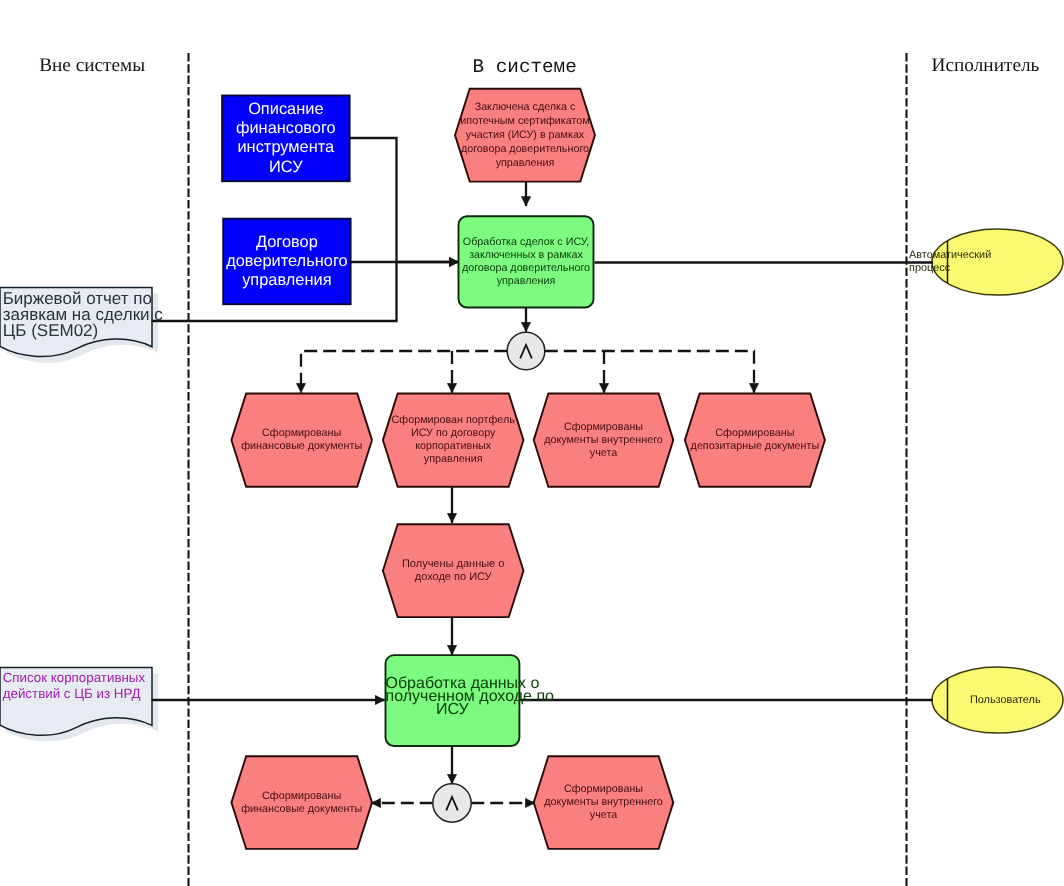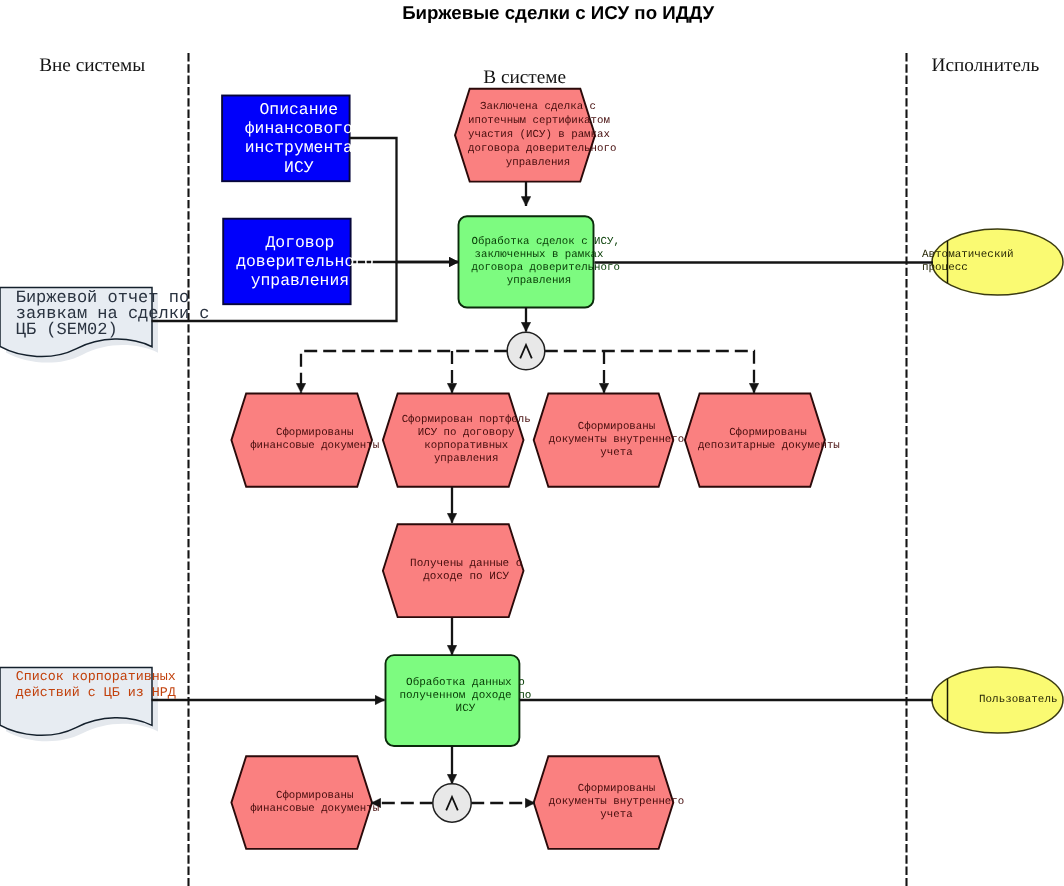--- a/index.html
+++ b/index.html
@@ -13,23 +13,23 @@
     position:absolute;left:402.2px;top:2px;white-space:nowrap;
     font-family:"Liberation Sans",sans-serif;font-weight:bold;font-size:18.7px;
     line-height:22px;color:#000;
   }
   .lane-label{
     position:absolute;white-space:nowrap;text-align:center;
     font-family:"Liberation Serif",serif;font-size:19.3px;line-height:22px;color:#141414;
   }
   .node-text{
     position:absolute;
-    font-family:Liberation Mono, monospace;
+    font-family:Liberation Sans, sans-serif;
     pointer-events:none;white-space:pre;
-    display:flex;align-items:center;padding-left:13px;
+    display:flex;align-items:center;
   }
   .node-text > span{display:block;width:100%;}
 </style>
 </head>
 <body>
 
 <div id="canvas">
   <svg id="diagram" width="1064" height="886">
       <defs>
         <marker id="arrow" markerWidth="11" markerHeight="10" markerUnits="userSpaceOnUse" refX="9.6" refY="4.9" orient="auto">
@@ -85,33 +85,32 @@
       <path d="M 471.2 803 L 534.7 803" fill="none" stroke="#141414" stroke-width="2.3" stroke-linejoin="miter" stroke-linecap="butt" stroke-dasharray="13 6" marker-end="url(#arrow)"></path>
       <g>
         <circle cx="526" cy="351" r="18.8" fill="#E8E8E8" stroke="#202020" stroke-width="1.5"></circle>
         <path d="M 520.2 358.3 L 526 345 L 531.8 358.3" fill="none" stroke="#111" stroke-width="1.8" stroke-linecap="butt" stroke-linejoin="miter"></path>
       </g>
       <g>
         <circle cx="452" cy="803" r="19.2" fill="#E8E8E8" stroke="#202020" stroke-width="1.5"></circle>
         <path d="M 446.2 810.3 L 452 797 L 457.8 810.3" fill="none" stroke="#111" stroke-width="1.8" stroke-linecap="butt" stroke-linejoin="miter"></path>
       </g>
     </svg>
-  <div class="diagram-title">Биржевые сделки с ИСУ по ИДДУ</div>
   <div id="labels">
       <div class="node-text" style="left: 222.1px; top: 95.5px; width: 127.5px; height: 85.7px; font-size: 16.4px; line-height: 19.2px; text-align: center; color: rgb(255, 255, 255);"><span>Описание
 финансового
 инструмента
 ИСУ</span></div>
       <div class="node-text" style="left: 223.2px; top: 218.7px; width: 127.4px; height: 85.5px; font-size: 16.4px; line-height: 19.2px; text-align: center; color: rgb(255, 255, 255);"><span>Договор
 доверительного
 управления</span></div>
       <div class="node-text" style="left: 2.7px; top: 291.4px; width: 152px; height: 59.1px; font-size: 17px; line-height: 15.8px; text-align: left; align-items: flex-start; color: rgb(42, 51, 64);"><span>Биржевой отчет по
 заявкам на сделки с
 ЦБ (SEM02)</span></div>
-      <div class="node-text" style="left: 2.7px; top: 669.9px; width: 152px; height: 58px; font-size: 13.35px; line-height: 15.8px; text-align: left; align-items: flex-start; color: #c2410c;"><span>Список корпоративных
+      <div class="node-text" style="left: 2.7px; top: 669.9px; width: 152px; height: 58px; font-size: 13.35px; line-height: 15.8px; text-align: left; align-items: flex-start; color: #a21caf;"><span>Список корпоративных
 действий с ЦБ из НРД</span></div>
       <div class="node-text" style="left: 455px; top: 88.7px; width: 140px; height: 92.9px; font-size: 10.75px; line-height: 14px; text-align: center; color: rgb(69, 12, 12);"><span>Заключена сделка с
 ипотечным сертификатом
 участия (ИСУ) в рамках
 договора доверительного
 управления</span></div>
       <div class="node-text" style="left: 458.5px; top: 216.3px; width: 135px; height: 91.2px; font-size: 10.75px; line-height: 13px; text-align: center; color: rgb(10, 64, 8); border-radius: 26px;"><span>Обработка сделок с ИСУ,
 заключенных в рамках
 договора доверительного
 управления</span></div>
@@ -121,28 +120,28 @@
 ИСУ по договору
 корпоративных
 управления</span></div>
       <div class="node-text" style="left: 533.7px; top: 393.5px; width: 139.6px; height: 93.2px; font-size: 10.75px; line-height: 13px; text-align: center; color: rgb(69, 12, 12);"><span>Сформированы
 документы внутреннего
 учета</span></div>
       <div class="node-text" style="left: 684.9px; top: 393.5px; width: 140px; height: 93.2px; font-size: 10.75px; line-height: 13px; text-align: center; color: rgb(69, 12, 12);"><span>Сформированы
 депозитарные документы</span></div>
       <div class="node-text" style="left: 382.9px; top: 524.3px; width: 140.6px; height: 92.8px; font-size: 11px; line-height: 13px; text-align: center; color: rgb(69, 12, 12);"><span>Получены данные о
 доходе по ИСУ</span></div>
-      <div class="node-text" style="left: 385.5px; top: 655.1px; width: 133.9px; height: 82px; font-size: 11px; line-height: 13px; text-align: center; color: rgb(10, 64, 8);"><span>Обработка данных о
+      <div class="node-text" style="left: 385.5px; top: 655.1px; width: 133.9px; height: 82px; font-size: 16px; line-height: 13px; text-align: center; color: rgb(10, 64, 8);"><span>Обработка данных о
 полученном доходе по
 ИСУ</span></div>
       <div class="node-text" style="left: 231.4px; top: 756.3px; width: 140.6px; height: 92.6px; font-size: 10.75px; line-height: 13px; text-align: center; color: rgb(69, 12, 12);"><span>Сформированы
 финансовые документы</span></div>
       <div class="node-text" style="left: 533.7px; top: 756.3px; width: 139.6px; height: 92.6px; font-size: 10.75px; line-height: 13px; text-align: center; color: rgb(69, 12, 12);"><span>Сформированы
 документы внутреннего
 учета</span></div>
       <div class="node-text" style="left: 909px; top: 229px; width: 115.5px; height: 66px; font-size: 10.9px; line-height: 12.8px; color: rgb(40, 40, 6);"><span>Автоматический
 процесс</span></div>
       <div class="node-text" style="left: 947.5px; top: 667px; width: 115.5px; height: 66px; font-size: 10.9px; line-height: 12.8px; text-align: center; color: rgb(40, 40, 6);"><span>Пользователь</span></div>
       <div class="lane-label" style="left: -107.8px; top: 54.6px; width: 400px;">Вне системы</div>
-      <div class="lane-label" style="left: 324.7px; top: 67px; width: 400px;">В системе</div>
+      <div class="lane-label" style="left: 324.7px; top: 56px; width: 400px; font-family: Liberation Mono, monospace;">В системе</div>
       <div class="lane-label" style="left: 785.5px; top: 54.6px; width: 400px;">Исполнитель</div>
     </div>
 </div>
 
 </body></html>

